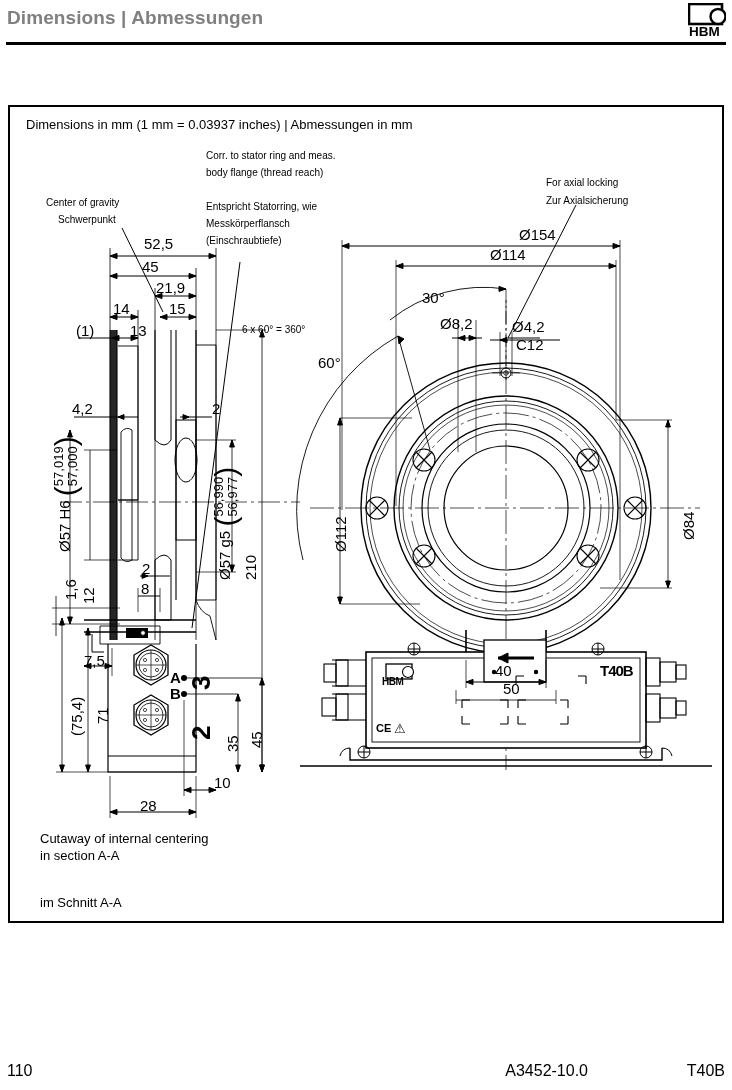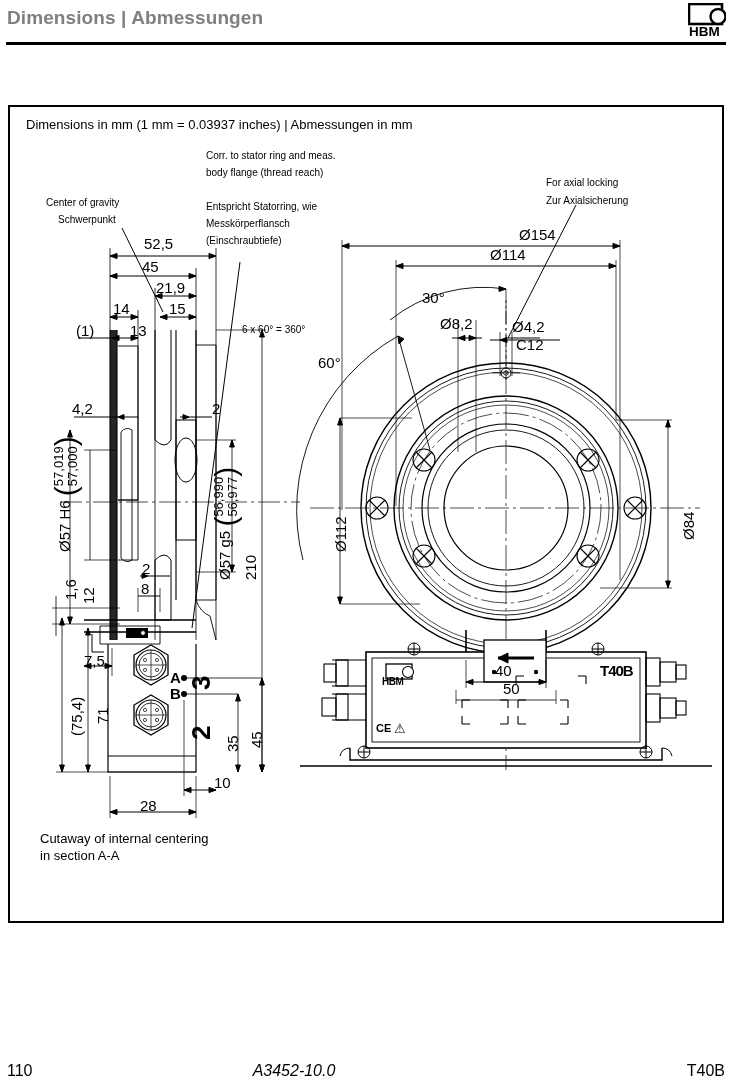--- a/index.html
+++ b/index.html
@@ -41,21 +41,21 @@
   
   .dim{position:absolute;font-size:15px;white-space:nowrap;}
   .vert{transform-origin:0 0;transform:rotate(-90deg);}
 
   
   .cap{position:absolute;font-size:13px;line-height:17px;text-align:left;white-space:pre;}
 
   
   .ft{position:absolute;bottom:10px;font-size:16px;}
   .ft.l{left:7px;}
-  .ft.c{left:0;width:588px;text-align:center;font-style:italic;}
+  .ft.c{left:0;width:588px;text-align:right;}
   .ft.r{right:7px;}
 
   svg{display:block;}
   .draw{position:absolute;left:0;top:0;}
 
   .frac{display:inline-block;vertical-align:middle;font-size:13px;line-height:14px;text-align:center;}
   .paren{font-size:30px;line-height:28px;vertical-align:middle;font-weight:300;}
 </style>
 </head>
 <body>
@@ -482,18 +482,19 @@
   <div class="dim" style="left:495px;top:662px;">40</div>
   <div class="dim" style="left:495px;top:680px;margin-left:8px;">50</div>
 
   <div style="position:absolute;left:382px;top:676px;font-size:10px;font-weight:bold;letter-spacing:-.5px;">HBM</div>
   <div style="position:absolute;left:600px;top:662px;font-size:15px;font-weight:bold;letter-spacing:-1px;">T40B</div>
   <div style="position:absolute;left:376px;top:722px;font-size:11px;font-weight:bold;">CE</div>
   <div style="position:absolute;left:394px;top:721px;font-size:13px;">⚠</div>
 
   <div class="cap" style="left:40px;top:830px;width:290px;">Cutaway of internal centering</div>
   <div class="cap" style="left:40px;top:847px;width:290px;">in section A-A</div>
+  <div class="cap" style="left:40px;top:894px;width:290px;">im Schnitt A-A</div>
 
   <div class="ft l">110</div>
   <div class="ft c">A3452-10.0</div>
   <div class="ft r">T40B</div>
 
 </div>
 
 </body></html>

